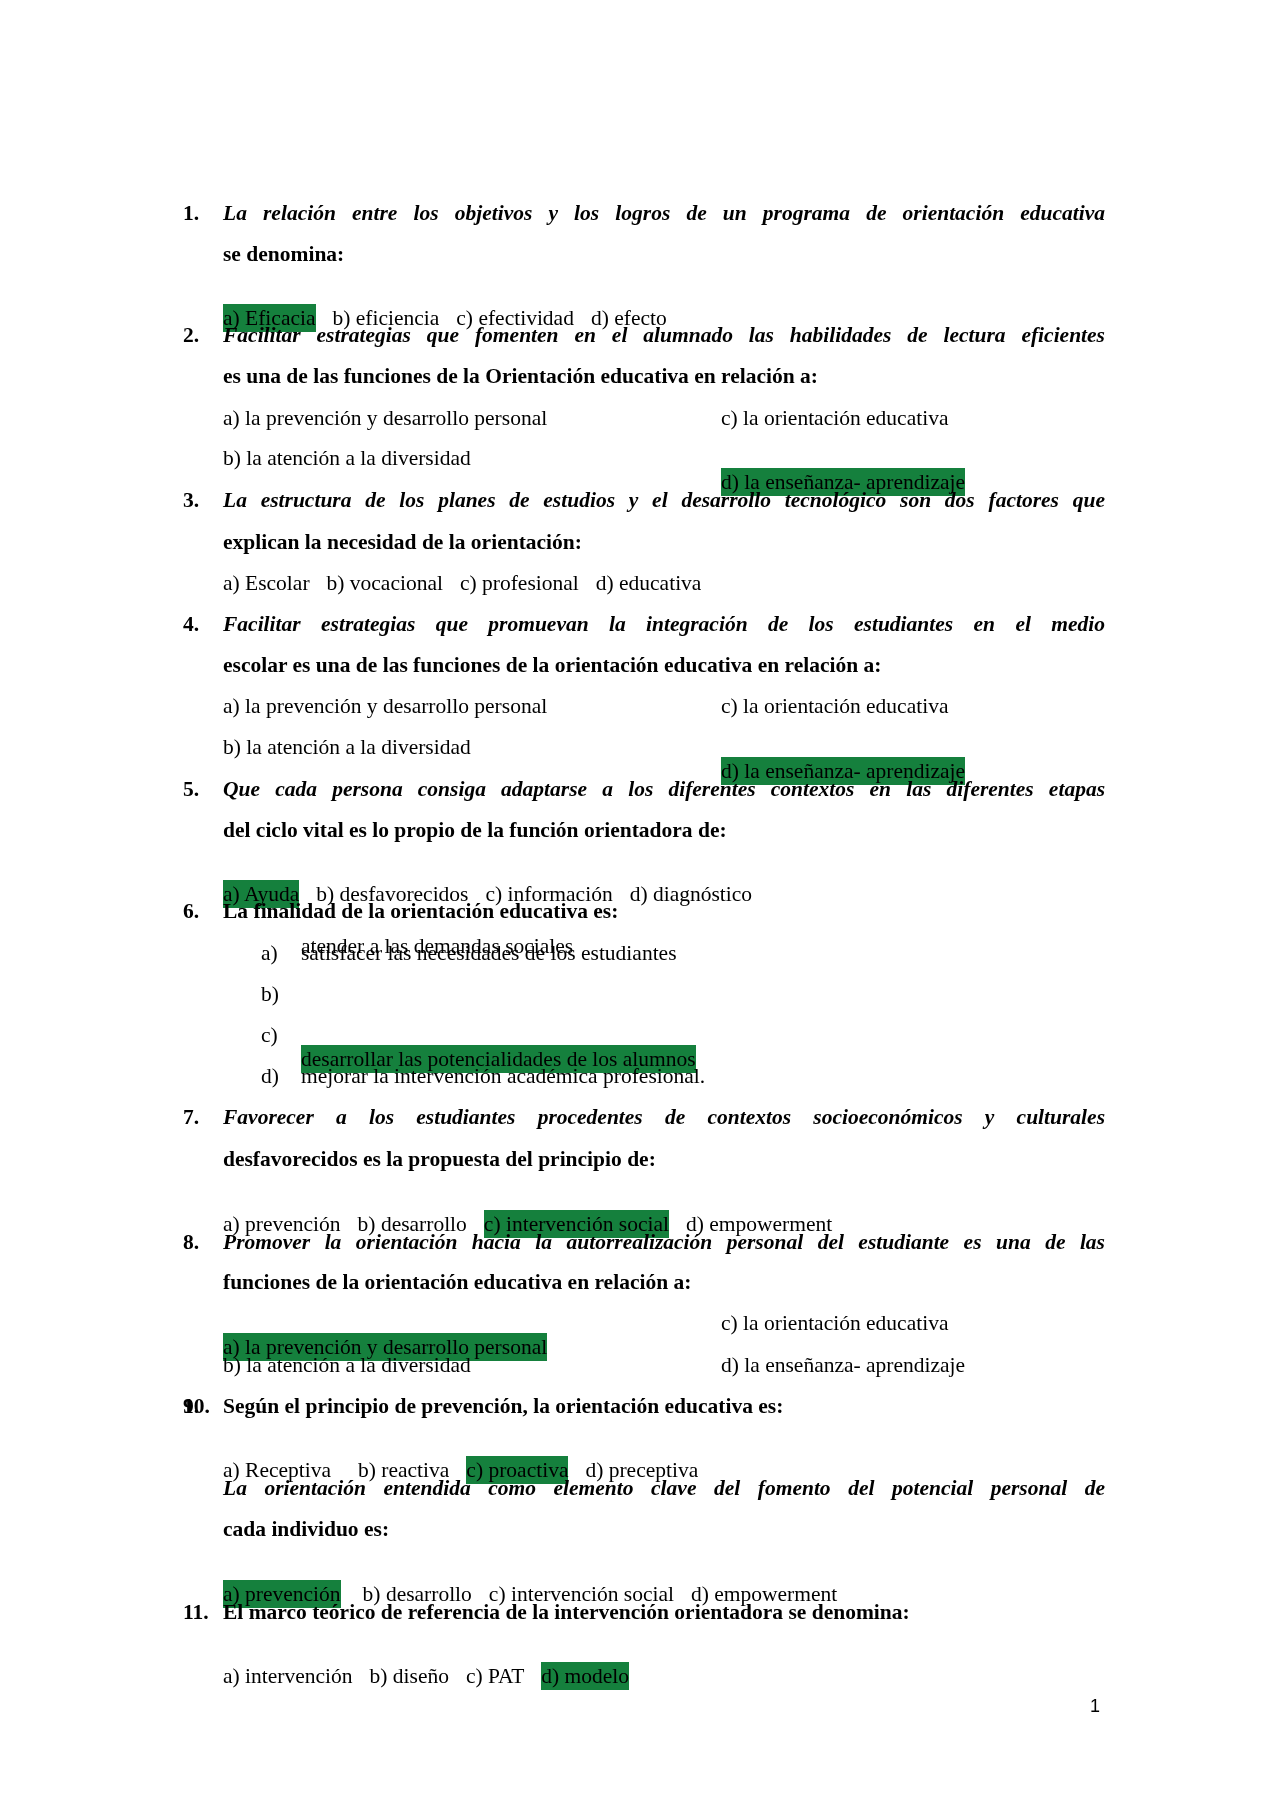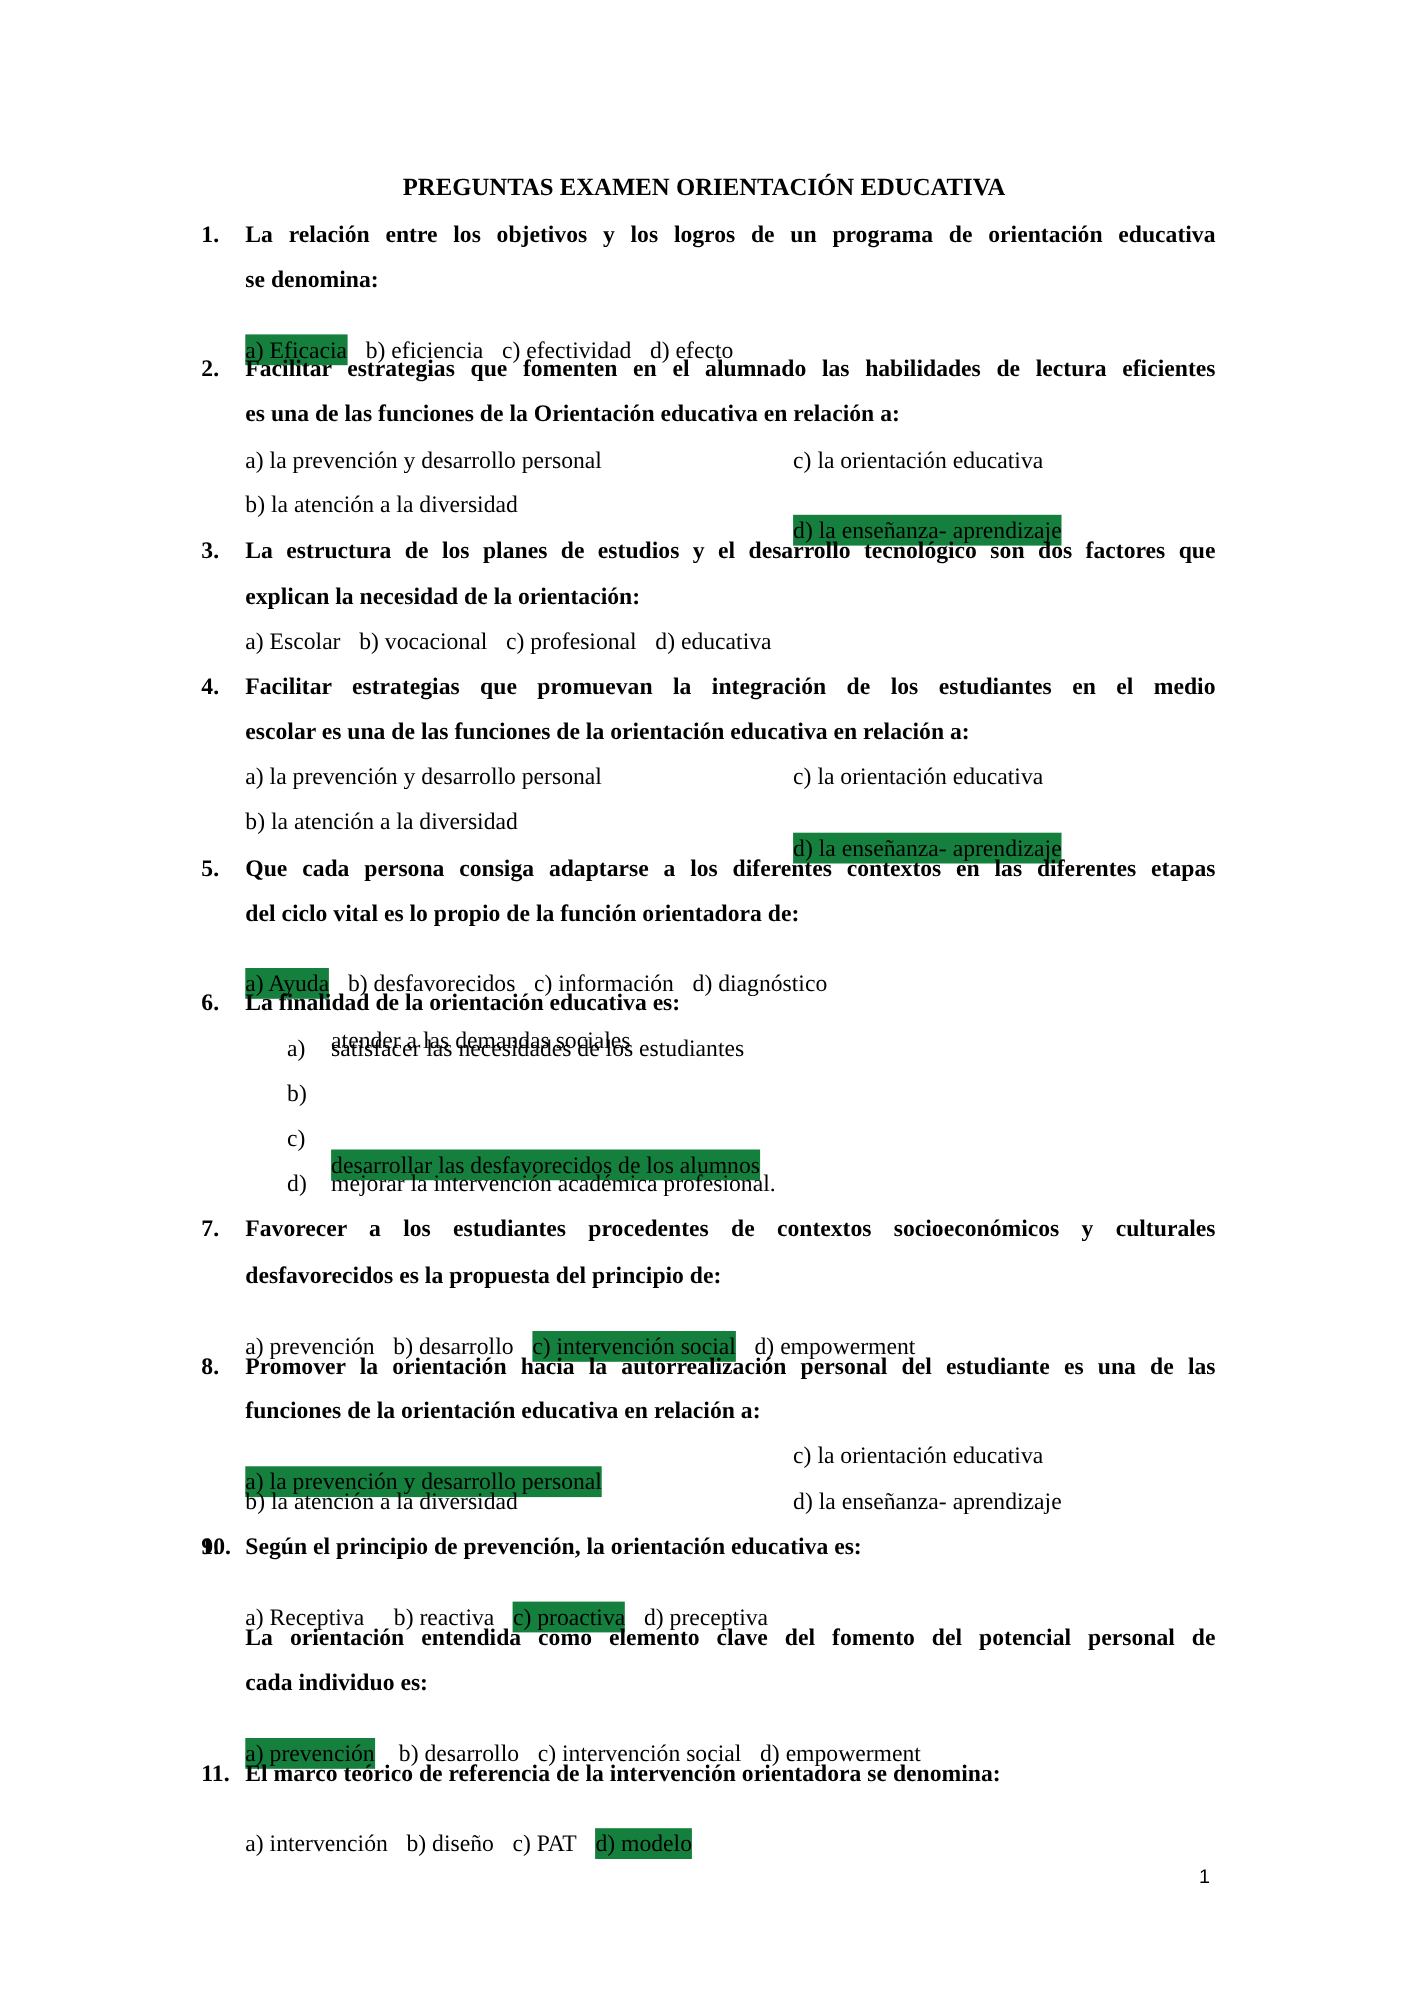--- a/index.html
+++ b/index.html
@@ -2,36 +2,35 @@
 <html><head>
 <meta charset="utf-8">
 <style>
   html, body { margin:0; padding:0; background:#ffffff; }
   body { width:1280px; height:1811px; position:relative; overflow:hidden; font-family:"Liberation Serif","DejaVu Serif",serif; color:#000; }
   .page { position:absolute; left:0; top:0; width:1280px; height:1811px; background:#fff; }
   .line { position:absolute; white-space:nowrap; font-size:21.5px; line-height:28px; }
   .title { position:absolute; left:0; width:1280px; text-align:center; top:155px; font-weight:bold; font-size:22.5px; line-height:30px; }
   .q-num { position:absolute; left:183px; font-weight:bold; font-size:21.5px; line-height:28px; }
   .q-text { left:223px; width:882px; font-weight:bold; }
-  .q-text.justify { text-align:justify; text-align-last:justify; white-space:normal; }
+  .q-text.justify { text-align:justify; text-align-last:justify; white-space:normal;font-style:italic; }
   .opt-row { left:223px; }
   .opt { display:inline-block; margin-right:17px; }
   .opt.hl, .hl { background:#15803d;margin-top:24px; }
   .opt-col-l { left:223px; }
   .opt-col-r { left:721px; }
   .sub-letter { left:261px; }
   .sub-text { left:301px; }
   .page-num { position:absolute; left:1090px; top:1695px; font-family:"Liberation Sans","DejaVu Sans",sans-serif; font-size:18px; line-height:22px; }
 </style>
 </head>
 <body>
 
 <div class="page">
 
-  <div class="title">PREGUNTAS EXAMEN ORIENTACIÓN EDUCATIVA</div>
 
   <div>
     <div class="q-num" style="top:199px">1.</div>
     <div class="line q-text justify" style="top:199px">La relación entre los objetivos y los logros de  un programa de orientación educativa</div>
     <div class="line q-text" style="top:240px">se denomina:</div>
     <div class="line opt-row" style="top:280px">
       <span class="opt hl">a) Eficacia</span><span class="opt">b) eficiencia</span><span class="opt">c) efectividad</span><span class="opt">d) efecto</span>
     </div>
   </div>
 
@@ -74,21 +73,21 @@
   </div>
 
   <div>
     <div class="q-num" style="top:897px">6.</div>
     <div class="line q-text" style="top:897px">La finalidad de la orientación educativa es:</div>
     <div class="line sub-letter" style="top:939px">a)</div>
     <div class="line sub-text" style="top:939px">satisfacer las necesidades de los estudiantes</div>
     <div class="line sub-letter" style="top:980px">b)</div>
     <div class="line sub-text" style="top:932px">atender a las demandas sociales</div>
     <div class="line sub-letter" style="top:1021px">c)</div>
-    <div class="line sub-text hl" style="top:1021px">desarrollar las desfavorecidos de los alumnos</div>
+    <div class="line sub-text hl" style="top:1021px">desarrollar las potencialidades de los alumnos</div>
     <div class="line sub-letter" style="top:1062px">d)</div>
     <div class="line sub-text" style="top:1062px">mejorar la intervención académica profesional.</div>
   </div>
 
   <div>
     <div class="q-num" style="top:1103px">7.</div>
     <div class="line q-text justify" style="top:1103px">Favorecer a los estudiantes procedentes de contextos socioeconómicos y culturales</div>
     <div class="line q-text" style="top:1145px">desfavorecidos es la propuesta del principio de:</div>
     <div class="line opt-row" style="top:1186px">
       <span class="opt">a) prevención</span><span class="opt">b) desarrollo</span><span class="opt hl">c) intervención social</span><span class="opt">d) empowerment</span>

